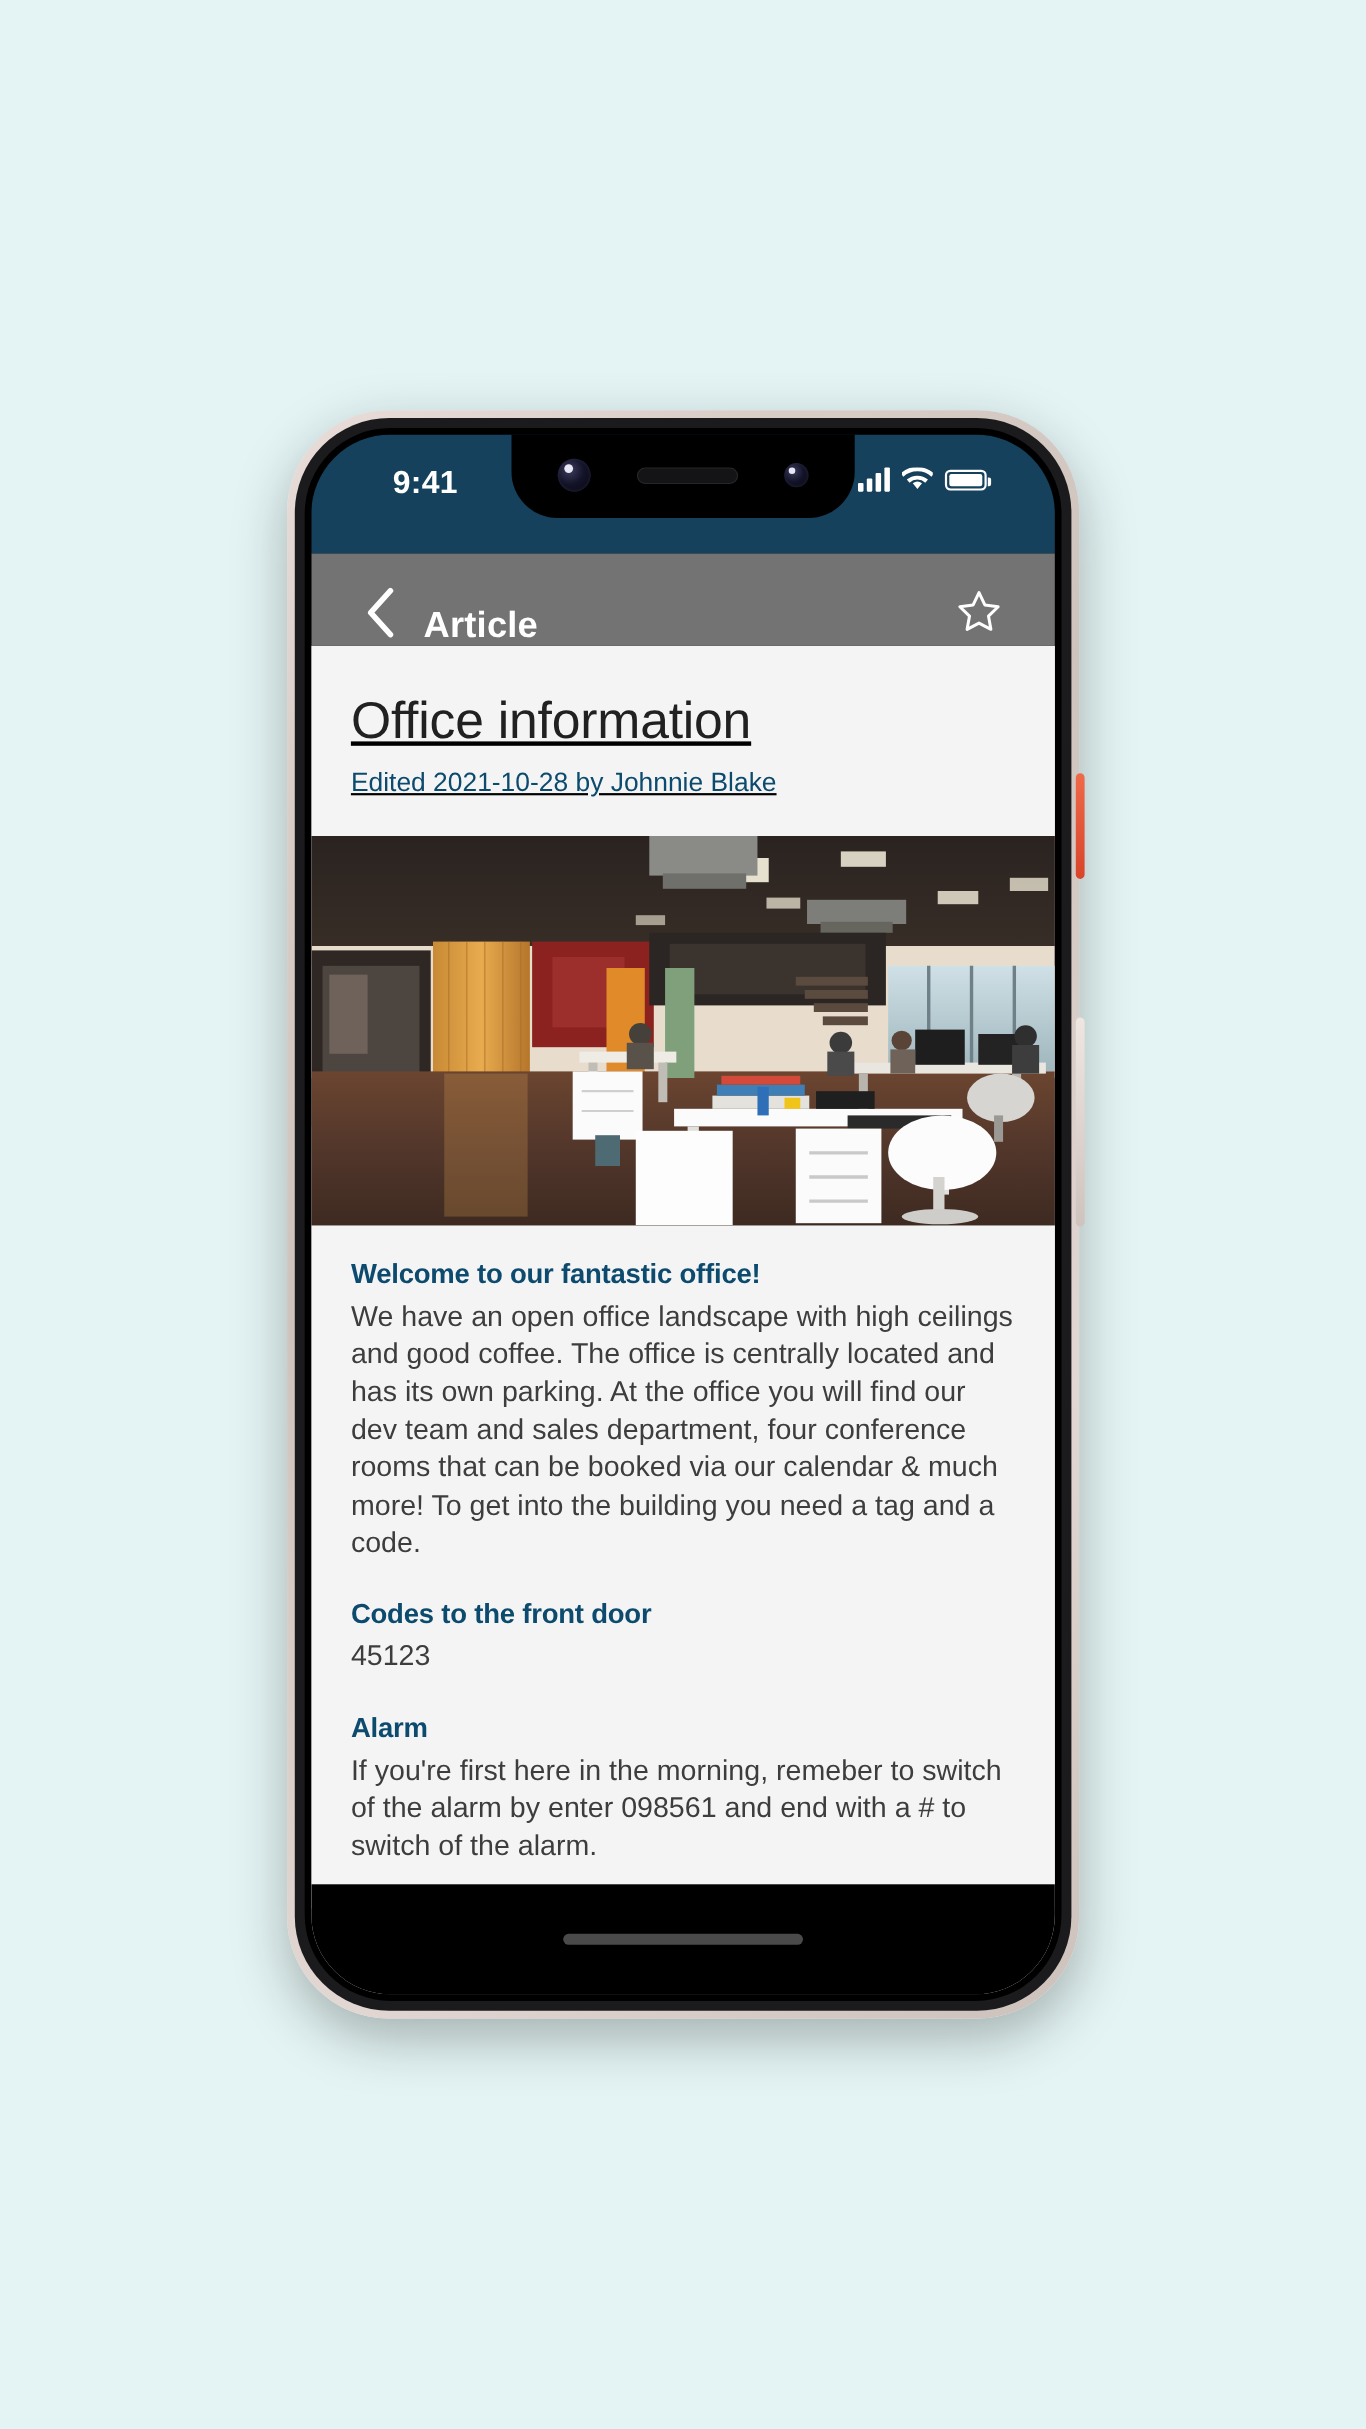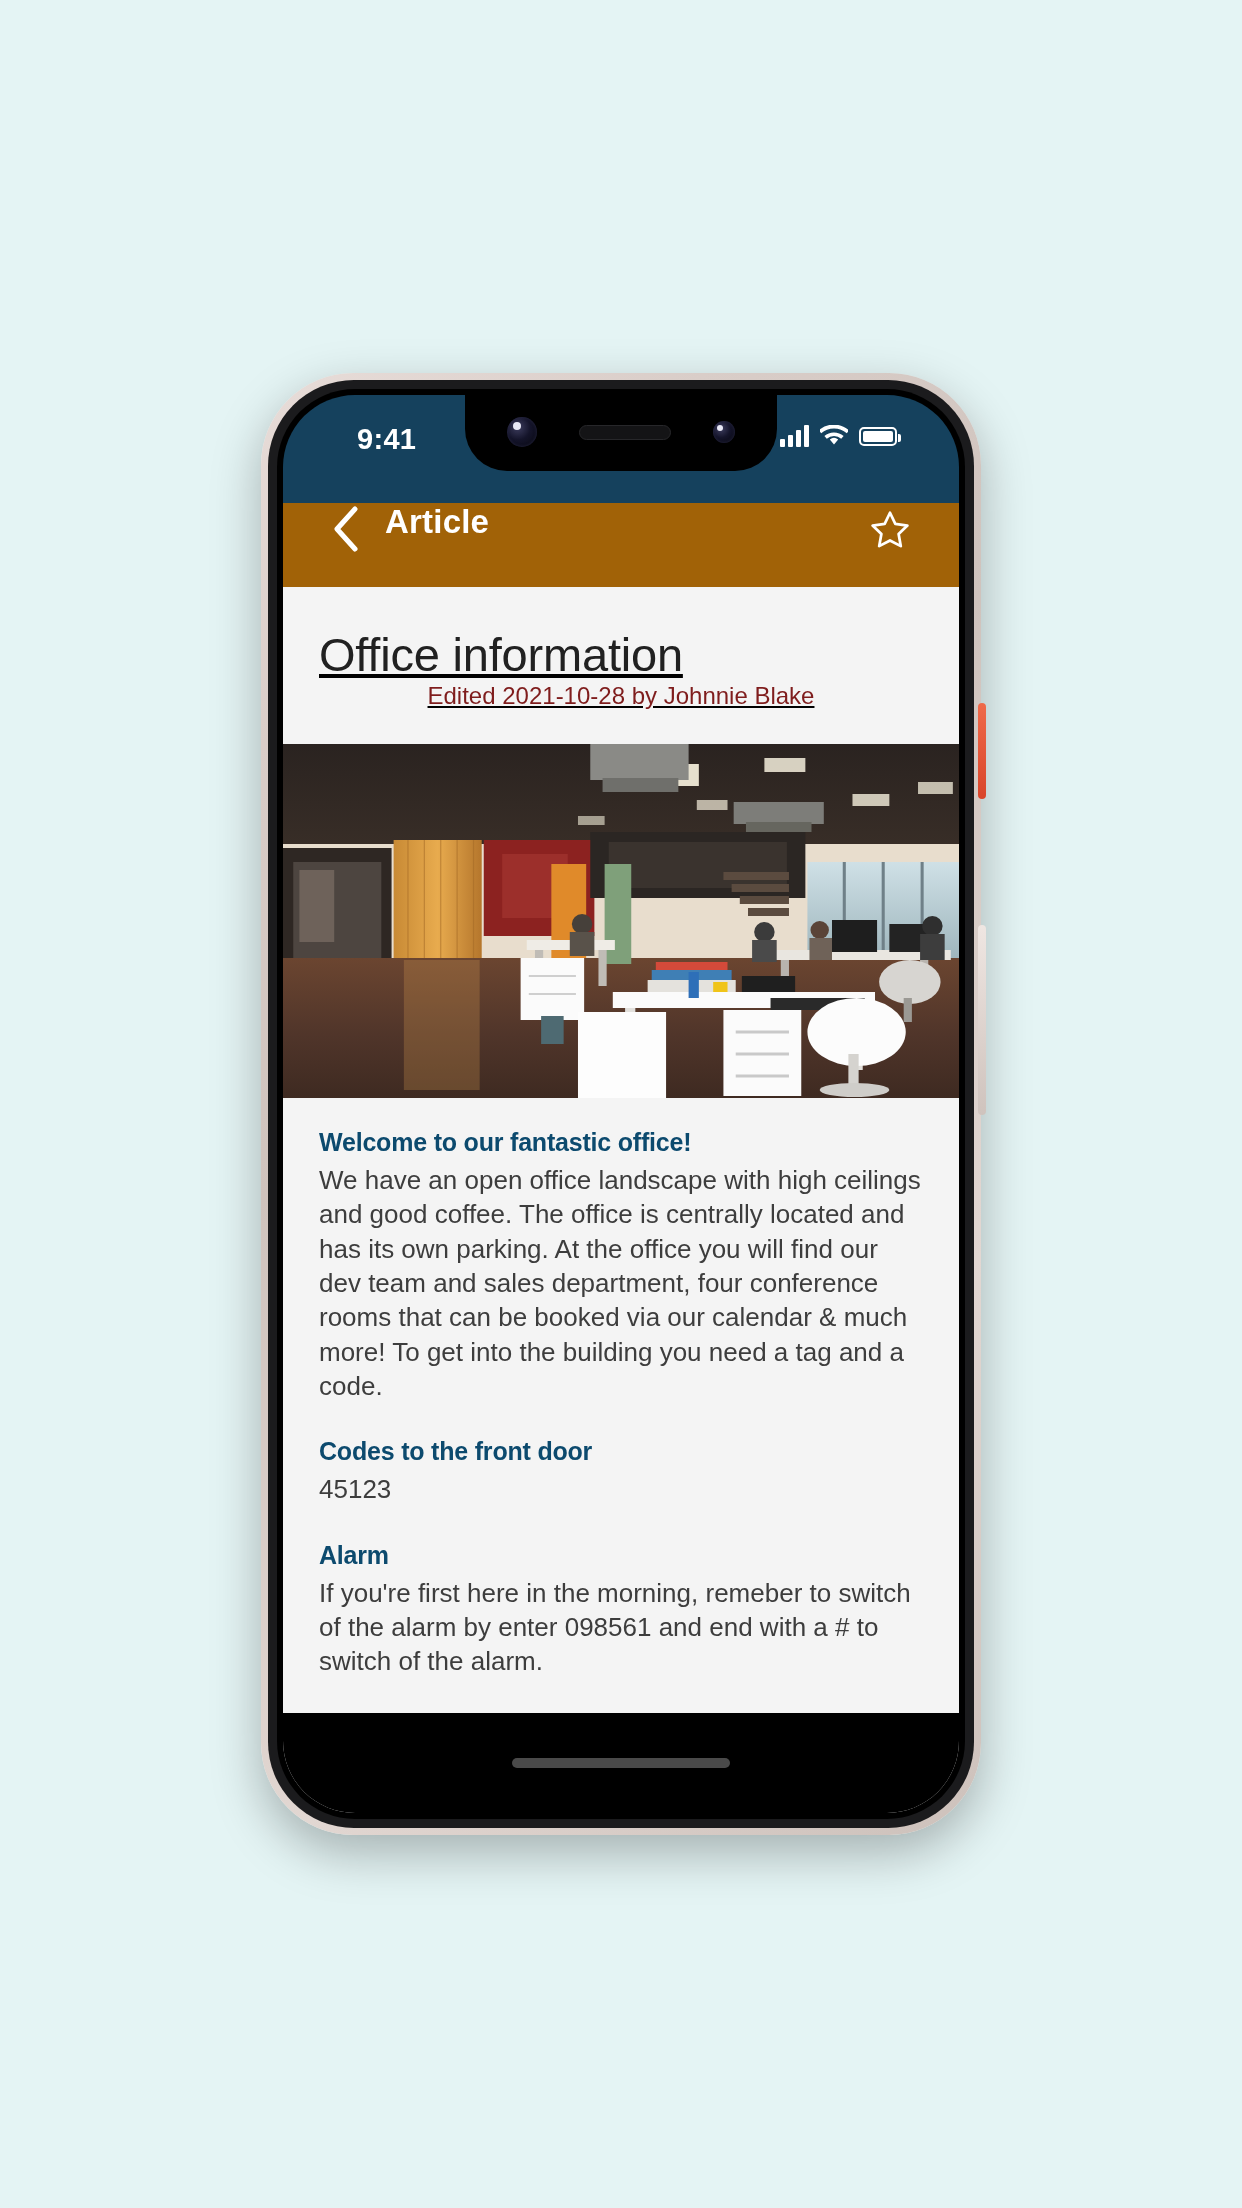--- a/index.html
+++ b/index.html
@@ -115,22 +115,22 @@
   }
   .cam.small { width: 22px; height: 22px; }
   .cam.small::after { width:6px;height:6px; left:4px; top:4px; }
   .speaker {
     width: 92px; height: 15px; border-radius: 8px;
     background: #141416; border: 1px solid #27272a;
   }
 
   
   .navbar {
-    height: 84px; background: #a16207;
-    display: flex; align-items: flex-start;
+    height: 84px; background: #737373;
+    display: flex; align-items: flex-end;
     padding: 0 40px 0 34px;
     position: relative; z-index: 2;
   }
   .back-btn {
     width: 56px; height: 56px;
     display:flex; align-items:center; justify-content:center;
     cursor: pointer;
   }
   .nav-title {
     color:#fff; font-size: 33px; font-weight: bold; margin-left: 12px;
@@ -148,21 +148,21 @@
   }
   .article-head {
     padding: 40px 36px 34px 36px;
     background: #f4f4f4;
     text-decoration: underline;
   }
   .article-title {
     font-size: 47px; font-weight: normal; color: #212121; letter-spacing: -.2px;
   }
   .article-meta {
-    margin-top: 0; font-size: 24px; color: #7f1d1d; text-align: center;
+    margin-top: 16px; font-size: 24px; color: #0c4a6e;
   }
 
   
   .hero {
     width: 100%; height: 354px;
     position: relative; overflow: hidden;
     background: #3c2b22;
   }
   .hero svg { display:block; width: 100%; height: 100%; }
 

